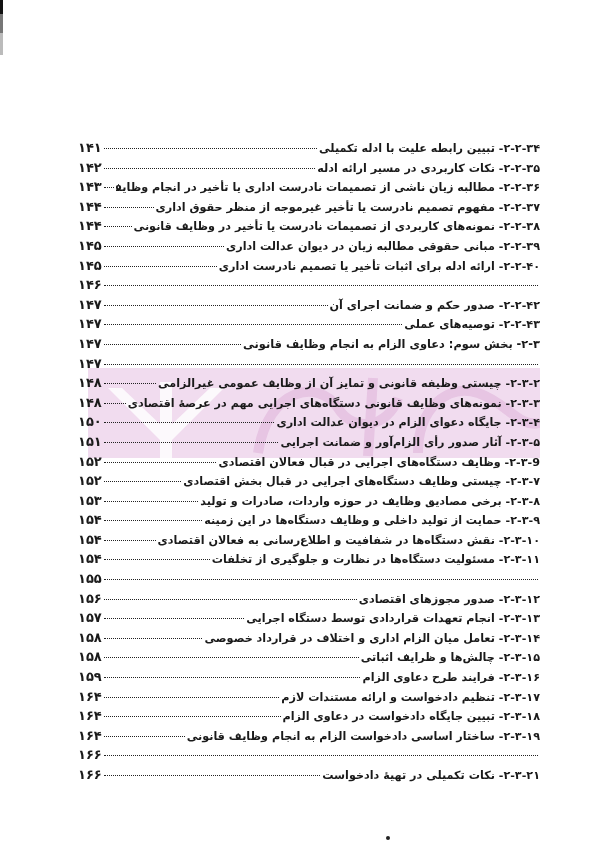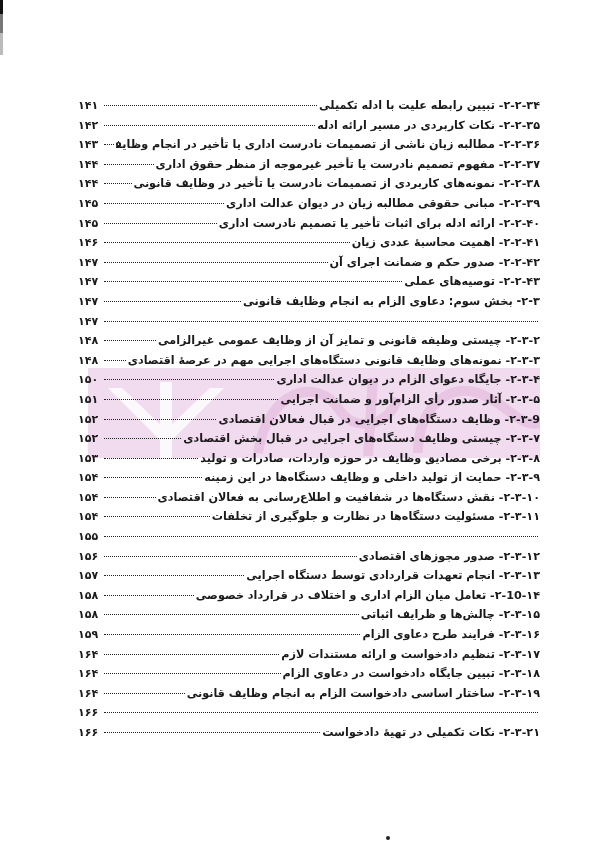--- a/index.html
+++ b/index.html
@@ -28,22 +28,22 @@
     font-size: 11.2px; font-weight: bold; color: #1a1a1a;
     white-space: nowrap;
   }
   .toc-row .title { flex: 0 1 auto; overflow: hidden; }
   .toc-row .leader {
     flex: 1 1 auto; height: 1px; margin: 0 2px;
     border-bottom: 1.3px dotted #222; position: relative; top: -3px;
     min-width: 10px;
   }
   .toc-row .page {
-    flex: 0 0 auto; font-size: 11px; direction: ltr; text-align: left;
-    width: 24px; padding-left: 0;
+    flex: 0 0 auto; font-size: 13px; direction: ltr; text-align: left;
+    width: 24px; padding-left: 0; margin-top: 42px;
   }
   .toc-row.section .title { font-size: 11.4px; }
   .toc-row.sub .title { padding-right: 0; }
   .bottom-dot {
     position: absolute; left: 386px; top: 836px; width: 4px; height: 4px;
     border-radius: 50%; background: #222;
   }
 </style>
 </head>
 <body>
@@ -95,21 +95,20 @@
       <span class="title">۲-۲-۳۹- مبانی حقوقی مطالبه زیان در دیوان عدالت اداری</span>
       <span class="leader"></span>
       <span class="page">۱۴۵</span>
     </div>
     <div class="toc-row sub">
       <span class="title">۲-۲-۴۰- ارائه ادله برای اثبات تأخیر یا تصمیم نادرست اداری</span>
       <span class="leader"></span>
       <span class="page">۱۴۵</span>
     </div>
     <div class="toc-row sub">
-      <span class="title">۲-۲-۴۱- اهمیت محاسبهٔ عددی زیان</span>
       <span class="leader"></span>
       <span class="page">۱۴۶</span>
     </div>
     <div class="toc-row sub">
       <span class="title">۲-۲-۴۲- صدور حکم و ضمانت اجرای آن</span>
       <span class="leader"></span>
       <span class="page">۱۴۷</span>
     </div>
     <div class="toc-row sub">
       <span class="title">۲-۲-۴۳- توصیه‌های عملی</span>
@@ -183,21 +182,21 @@
       <span class="title">۲-۳-۱۲- صدور مجوزهای اقتصادی</span>
       <span class="leader"></span>
       <span class="page">۱۵۶</span>
     </div>
     <div class="toc-row sub">
       <span class="title">۲-۳-۱۳- انجام تعهدات قراردادی توسط دستگاه اجرایی</span>
       <span class="leader"></span>
       <span class="page">۱۵۷</span>
     </div>
     <div class="toc-row sub">
-      <span class="title">۲-10-۱۴- تعامل میان الزام اداری و اختلاف در قرارداد خصوصی</span>
+      <span class="title">۲-۳-۱۴- تعامل میان الزام اداری و اختلاف در قرارداد خصوصی</span>
       <span class="leader"></span>
       <span class="page">۱۵۸</span>
     </div>
     <div class="toc-row sub">
       <span class="title">۲-۳-۱۵- چالش‌ها و ظرایف اثباتی</span>
       <span class="leader"></span>
       <span class="page">۱۵۸</span>
     </div>
     <div class="toc-row sub">
       <span class="title">۲-۳-۱۶- فرایند طرح دعاوی الزام</span>

